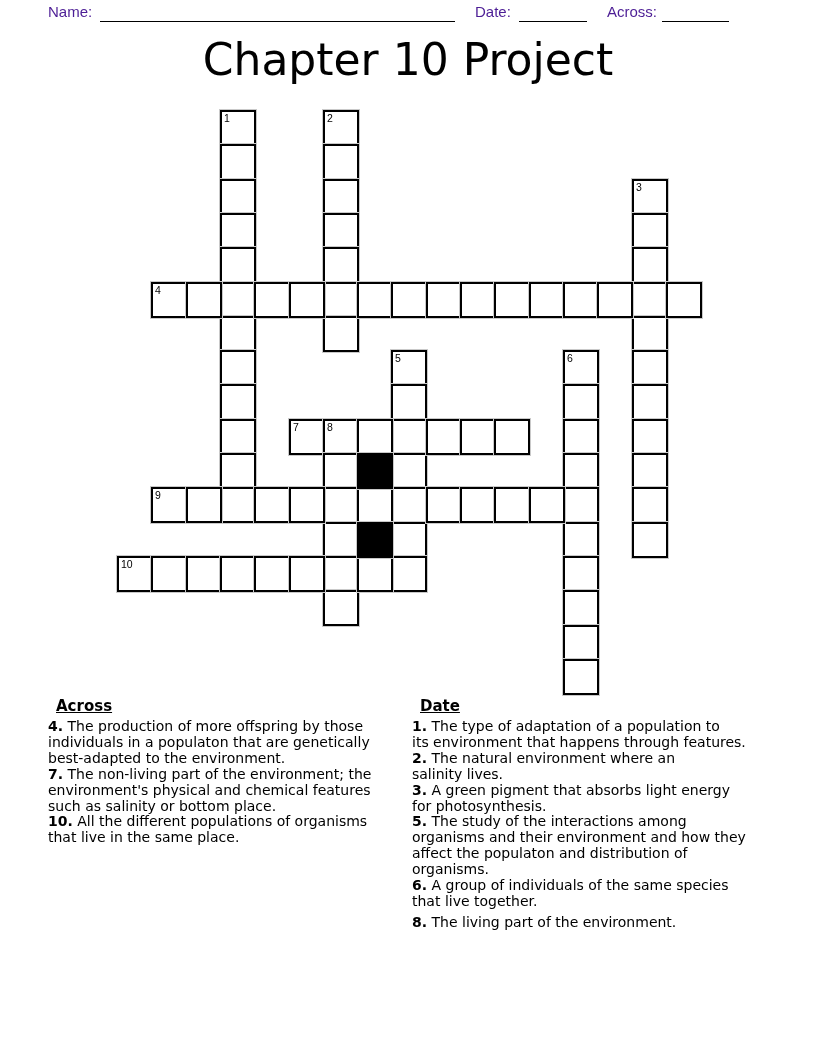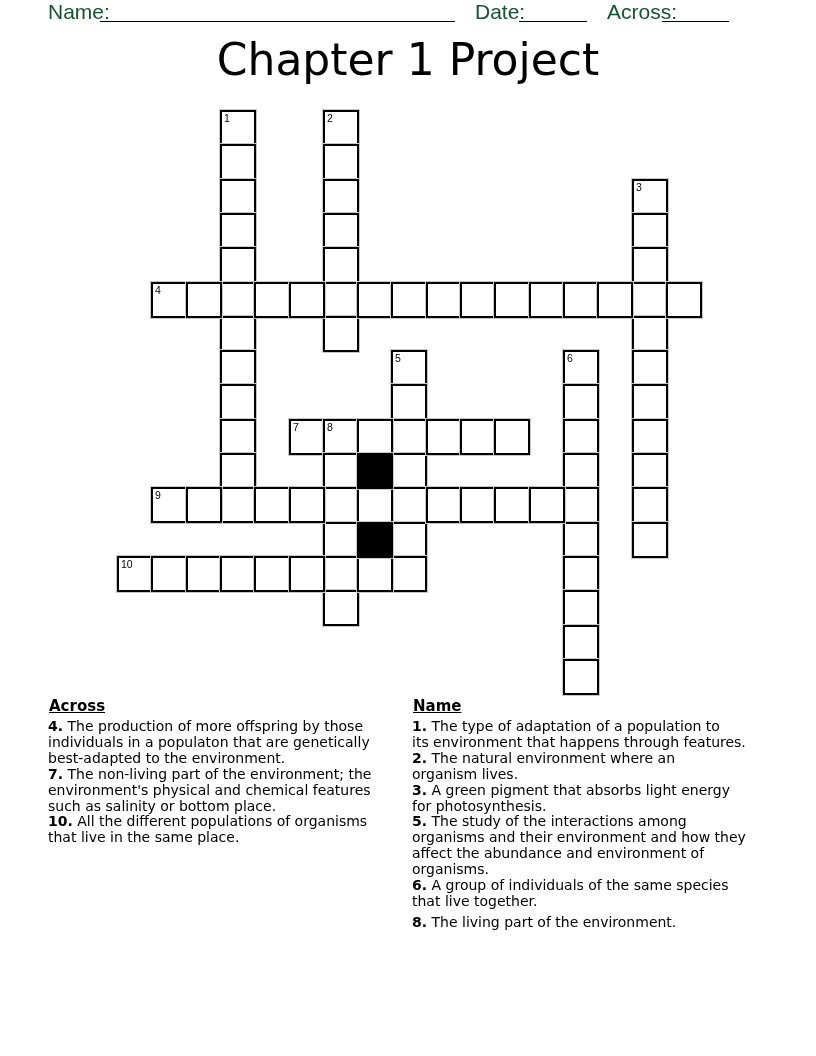--- a/index.html
+++ b/index.html
@@ -8,21 +8,21 @@
     background:#ffffff;
     position:relative;
     overflow:hidden;
     font-family:"DejaVu Sans",sans-serif;
     color:#000;
   }
   
   .hdr-label{
     position:absolute;top:3px;
     font-family:"Liberation Sans",sans-serif;
-    font-size:21px;line-height:18px;color:#14532d;
+    font-size:15px;line-height:18px;color:#4c1d95;
   }
   .blank-line{
     position:absolute;top:4px;height:17px;
     border-bottom:1.6px solid #000;
   }
   
   .title{
     position:absolute;top:32px;left:0;width:100%;
     text-align:center;
     font-size:44px;line-height:56px;
@@ -45,40 +45,40 @@
     font-family:"Liberation Sans",sans-serif;
     font-size:10.5px;line-height:12px;color:#000;
   }
   
   .clue-col{position:absolute;top:698px;width:372px;}
   .clue-col.across{left:48px;}
   .clue-col.down{left:412px;}
   .clue-heading{
     font-size:15px;font-weight:bold;
     text-decoration:underline;
-    margin:0 0 4px 1px;line-height:17px;
+    margin:0 0 4px 8px;line-height:17px;
   }
   .clue{margin:0;font-size:14px;line-height:15.9px;}
   .clue b{font-weight:bold;}
   .clue .txt{white-space:pre-line;text-align:right;}
   .clue.gap-before{margin-top:5px;}
 </style>
 </head>
 <body>
 
 <div>
   <span class="hdr-label" style="left:48px">Name:</span>
   <span class="blank-line" style="left:100px;width:355px"></span>
   <span class="hdr-label" style="left:475px">Date:</span>
   <span class="blank-line" style="left:519px;width:68px"></span>
   <span class="hdr-label" style="left:607px">Across:</span>
   <span class="blank-line" style="left:662px;width:67px"></span>
 </div>
 
-<div class="title">Chapter 1 Project</div>
+<div class="title">Chapter 10 Project</div>
 
 <div class="grid-layer">
     <div class="cell" style="left: 220px; top: 110px;">
       <span class="cellnum">1</span>
     </div>
     <div class="cell" style="left: 220px; top: 144px;"></div>
     <div class="cell" style="left: 220px; top: 179px;"></div>
     <div class="cell" style="left: 220px; top: 213px;"></div>
     <div class="cell" style="left: 220px; top: 247px;"></div>
     <div class="cell" style="left: 220px; top: 282px;"></div>
@@ -191,27 +191,27 @@
 individuals in a populaton that are genetically
 best-adapted to the environment.</span></p>
   <p class="clue"><b>7.</b> <span class="txt">The non-living part of the environment; the
 environment's physical and chemical features
 such as salinity or bottom place.</span></p>
   <p class="clue"><b>10.</b> <span class="txt">All the different populations of organisms
 that live in the same place.</span></p>
 </div>
 
 <div class="clue-col down">
-  <p class="clue-heading">Name</p>
+  <p class="clue-heading">Date</p>
   <p class="clue"><b>1.</b> <span class="txt">The type of adaptation of a population to
 its environment that happens through features.</span></p>
   <p class="clue"><b>2.</b> <span class="txt">The natural environment where an
-organism lives.</span></p>
+salinity lives.</span></p>
   <p class="clue"><b>3.</b> <span class="txt">A green pigment that absorbs light energy
 for photosynthesis.</span></p>
   <p class="clue"><b>5.</b> <span class="txt">The study of the interactions among
 organisms and their environment and how they
-affect the abundance and environment of
+affect the populaton and distribution of
 organisms.</span></p>
   <p class="clue"><b>6.</b> <span class="txt">A group of individuals of the same species
 that live together.</span></p>
   <p class="clue gap-before"><b>8.</b> <span class="txt">The living part of the environment.</span></p>
 </div>
 
 </body></html>

